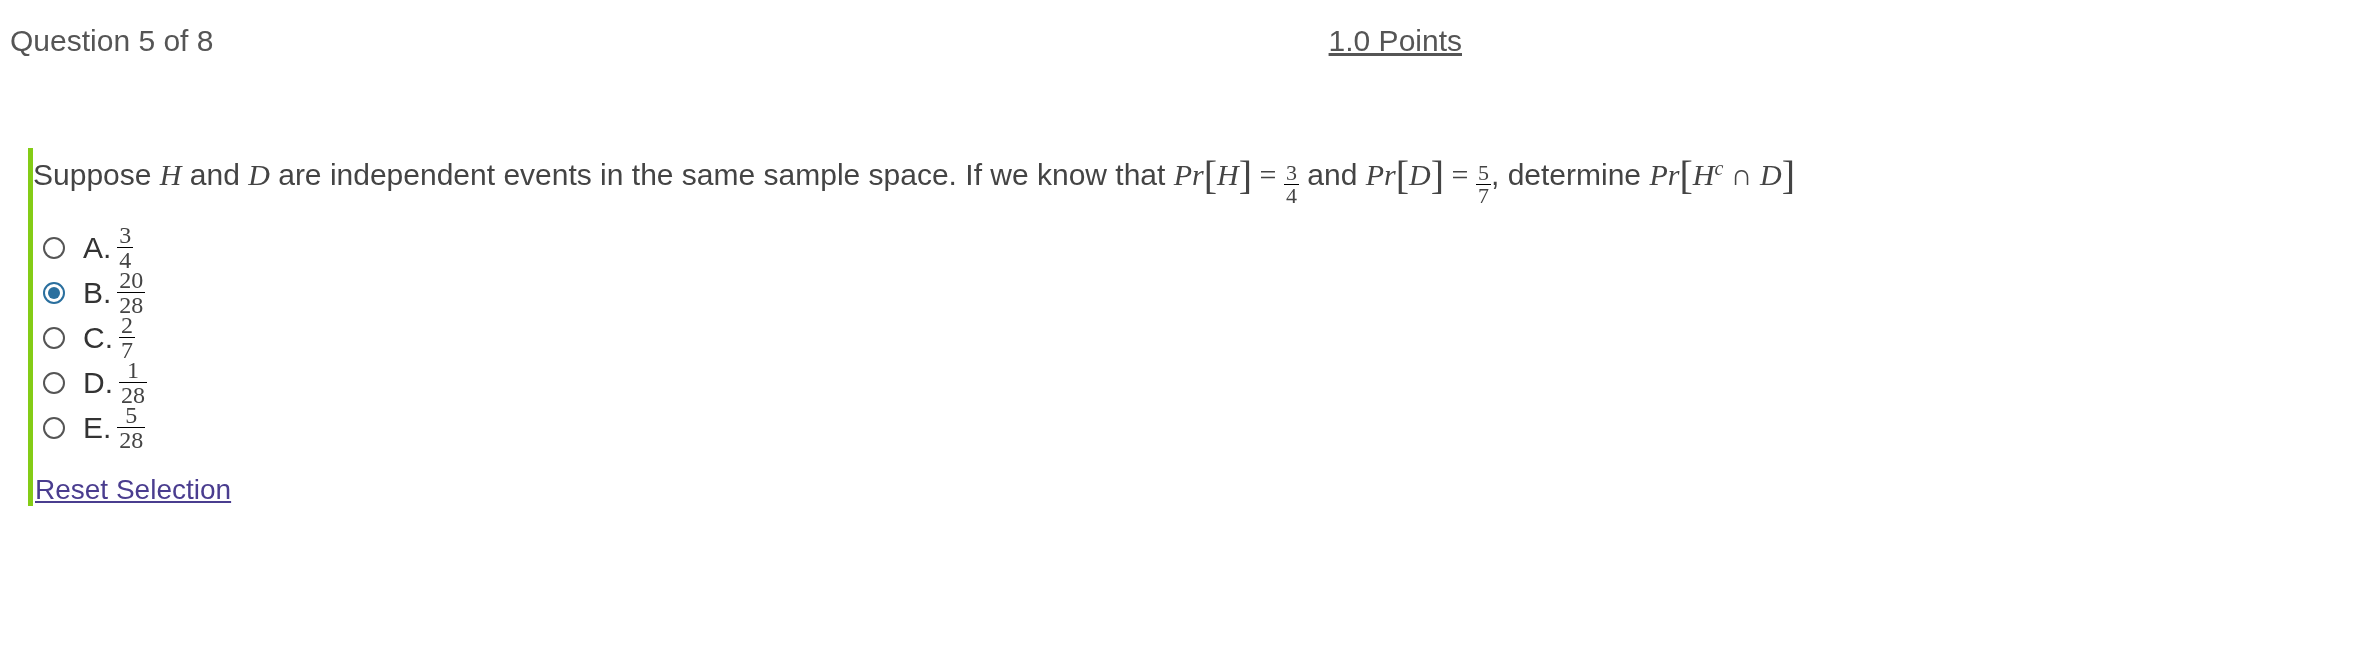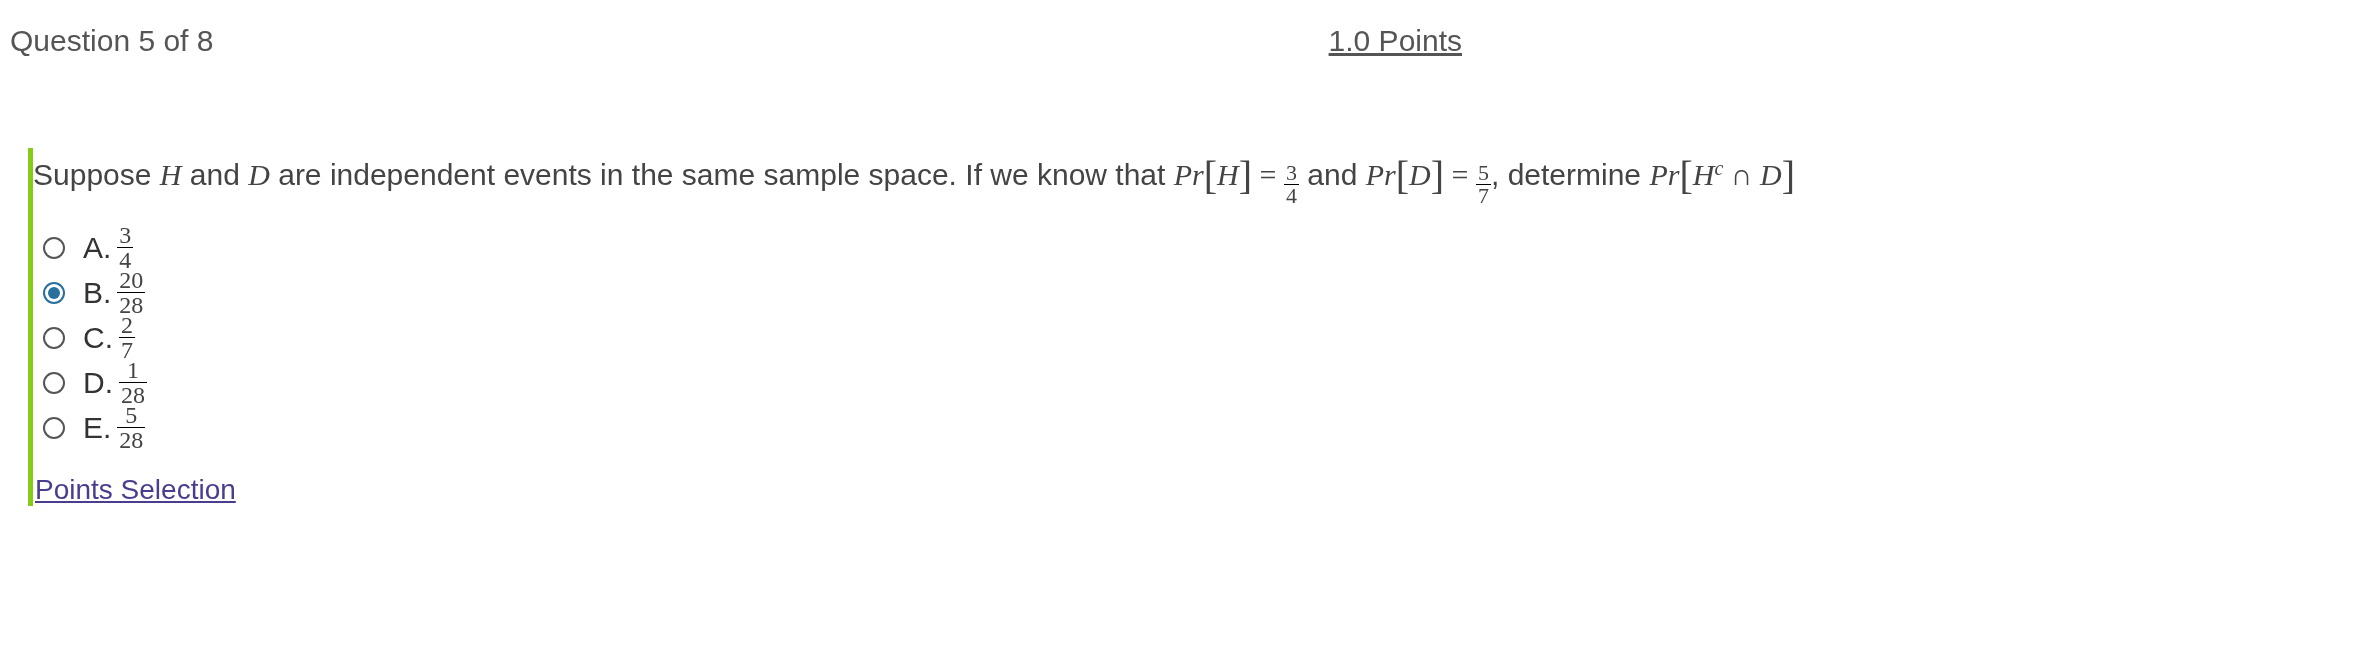--- a/index.html
+++ b/index.html
@@ -162,17 +162,17 @@
           <span class="radio"></span>
           <span class="opt-lbl">E.</span>
           <span class="mfrac">
             <span class="num">5</span>
             <span class="den">28</span>
           </span>
         </div>
       </div>
 
     <div class="reset">
-      <a>Points Selection</a>
+      <a>Reset Selection</a>
     </div>
 
   </div>
 </div>
 
 </body></html>

